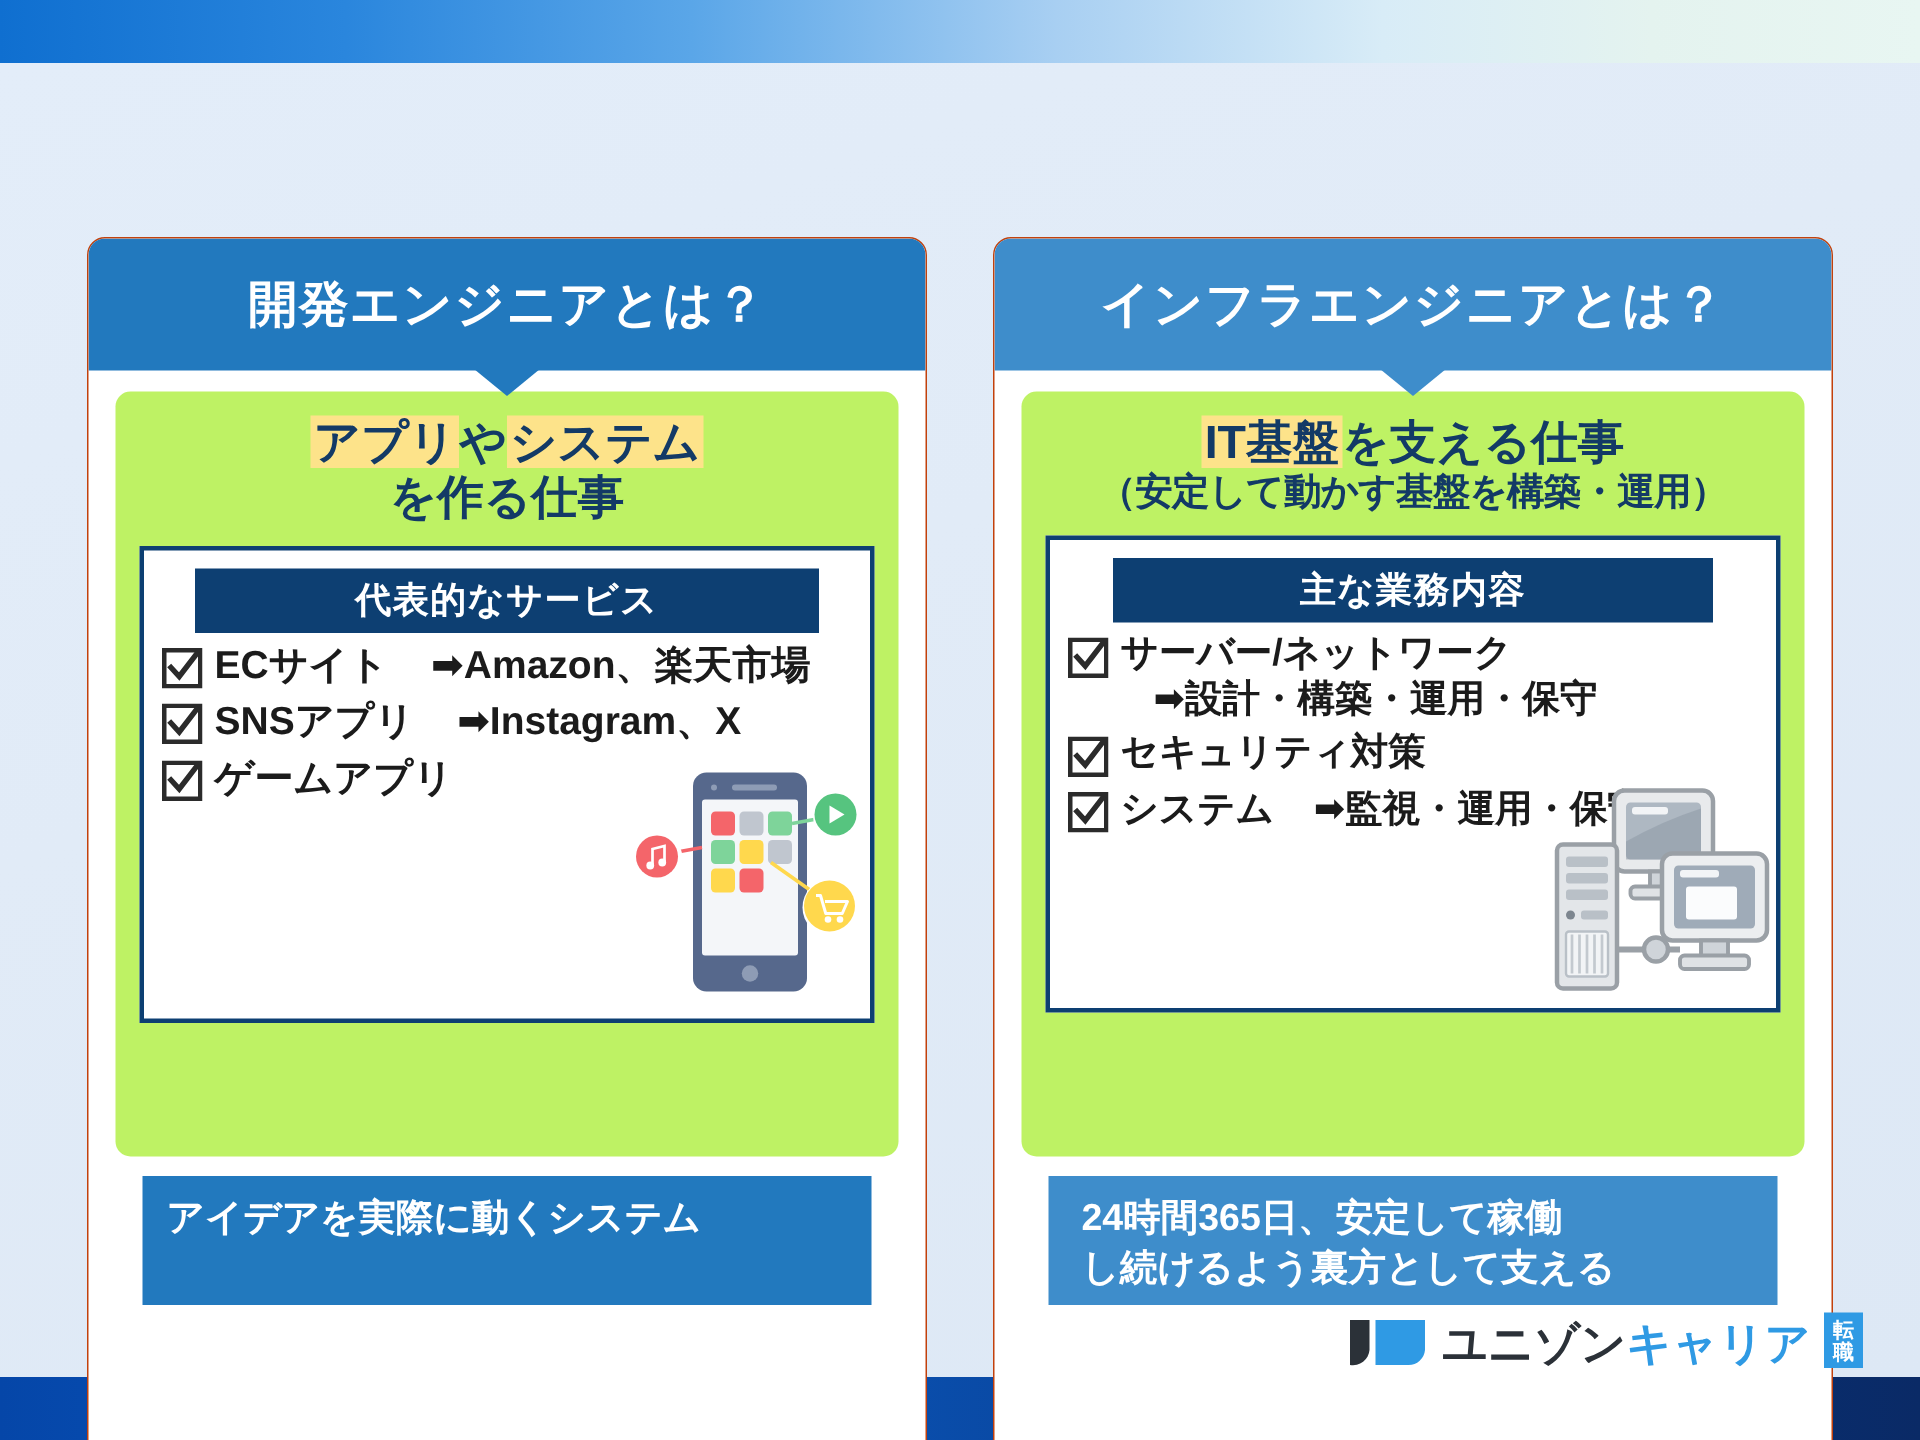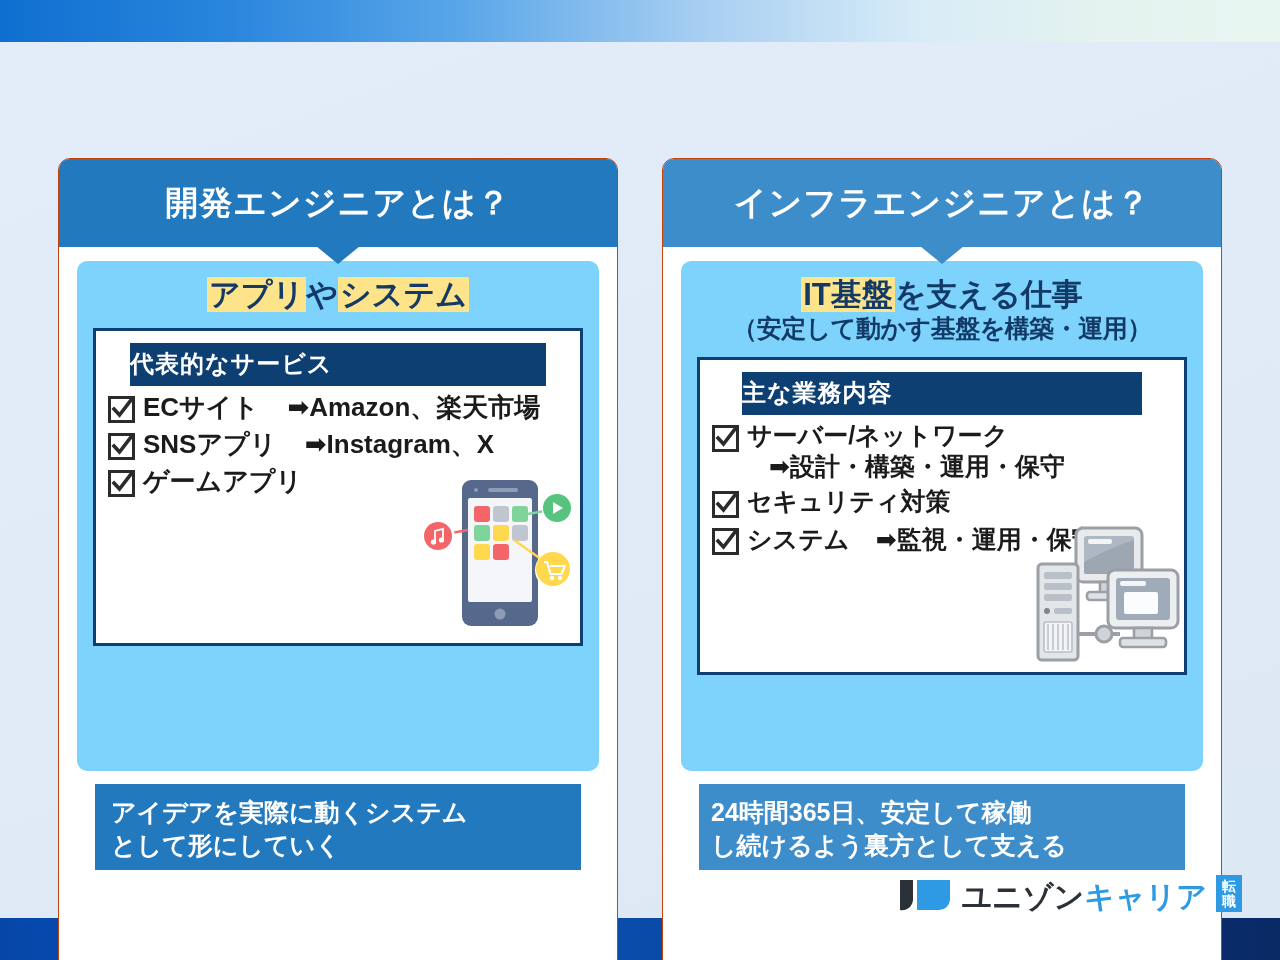--- a/index.html
+++ b/index.html
@@ -109,21 +109,21 @@
   }
   .card.left  .notch { border-top: 18px solid #2279be; }
   .card.right .notch { border-top: 18px solid #3e8dcb; }
 
   .card-body {
     padding: 14px 18px 0 18px;
   }
 
   
   .panel {
-    background: #7dd3fc;
+    background: #bef264;
     border-radius: 10px;
     padding: 16px 16px 17px 16px;
     height: 510px;
   }
 
   .lead {
     text-align: center;
     color: #133a66;
     font-weight: bold;
     line-height: 1.18;
@@ -143,21 +143,21 @@
     border: 3px solid #0d3f72;
     padding: 10px 12px 12px 12px;
     position: relative;
     height: 318px;
   }
   .listbox-title {
     background: #0d3f72;
     color: #ffffff;
     font-size: 24px;
     font-weight: bold;
-    text-align: left;
+    text-align: center;
     padding: 5px 0 6px 0;
     margin: 2px 22px 6px 22px;
     letter-spacing: 1px;
   }
   .card.right .listbox-title { margin: 2px 30px 6px 30px; }
 
   .li {
     display: flex;
     align-items: flex-start;
     gap: 8px;
@@ -197,21 +197,21 @@
   .summary {
     margin: 13px 18px 0 18px;
     background: #2279be;
     color: #ffffff;
     font-size: 25px;
     font-weight: bold;
     line-height: 1.3;
     padding: 12px 16px 14px 16px;
     height: 86px;
   }
-  .card.right .summary { background: #3e8dcb; padding-left: 12px; }
+  .card.right .summary { background: #3e8dcb; padding-left: 22px; }
 
   
   .logo {
     position: absolute;
     right: 38px;
     bottom: 48px;
     display: flex;
     align-items: flex-end;
     gap: 9px;
   }
@@ -255,20 +255,21 @@
       <span class="notch"></span>
     </div>
 
     <div class="card-body">
       <div class="panel">
 
         <div class="lead">
           <span class="l1">
             <span class="hl">アプリ</span><span>や</span><span class="hl">システム</span>
           </span>
+          <span class="l2">を作る仕事</span>
         </div>
 
         <div class="listbox">
           <div class="listbox-title">代表的なサービス</div>
 
           <div class="li">
             <span class="chk">
               <svg width="27" height="27" viewBox="0 0 27 27">
                 <rect x="1.5" y="1.5" width="24" height="24" fill="none" stroke="#2b2b2b" stroke-width="3"></rect>
                 <path d="M6 13 L11.5 19 L23 4" fill="none" stroke="#2b2b2b" stroke-width="3.6" stroke-linecap="square"></path>
@@ -344,21 +345,20 @@
               <path d="M120 90 h3 l3.5 12 h11 l3.5 -8 h-15" stroke="#ffffff" stroke-width="2" fill="none" stroke-linejoin="round"></path>
               <circle cx="128" cy="106" r="2.2" fill="#ffffff"></circle>
               <circle cx="136" cy="106" r="2.2" fill="#ffffff"></circle>
             </svg>
           </span>
         </div>
       </div>
 
       <div class="summary">
         <div>アイデアを実際に動くシステム</div>
-        <div>として形にしていく</div>
       </div>
     </div>
   </div>
 
   <div class="card right">
 
     <div class="card-head">
       <span>インフラエンジニアとは？</span>
       <span class="notch"></span>
     </div>

